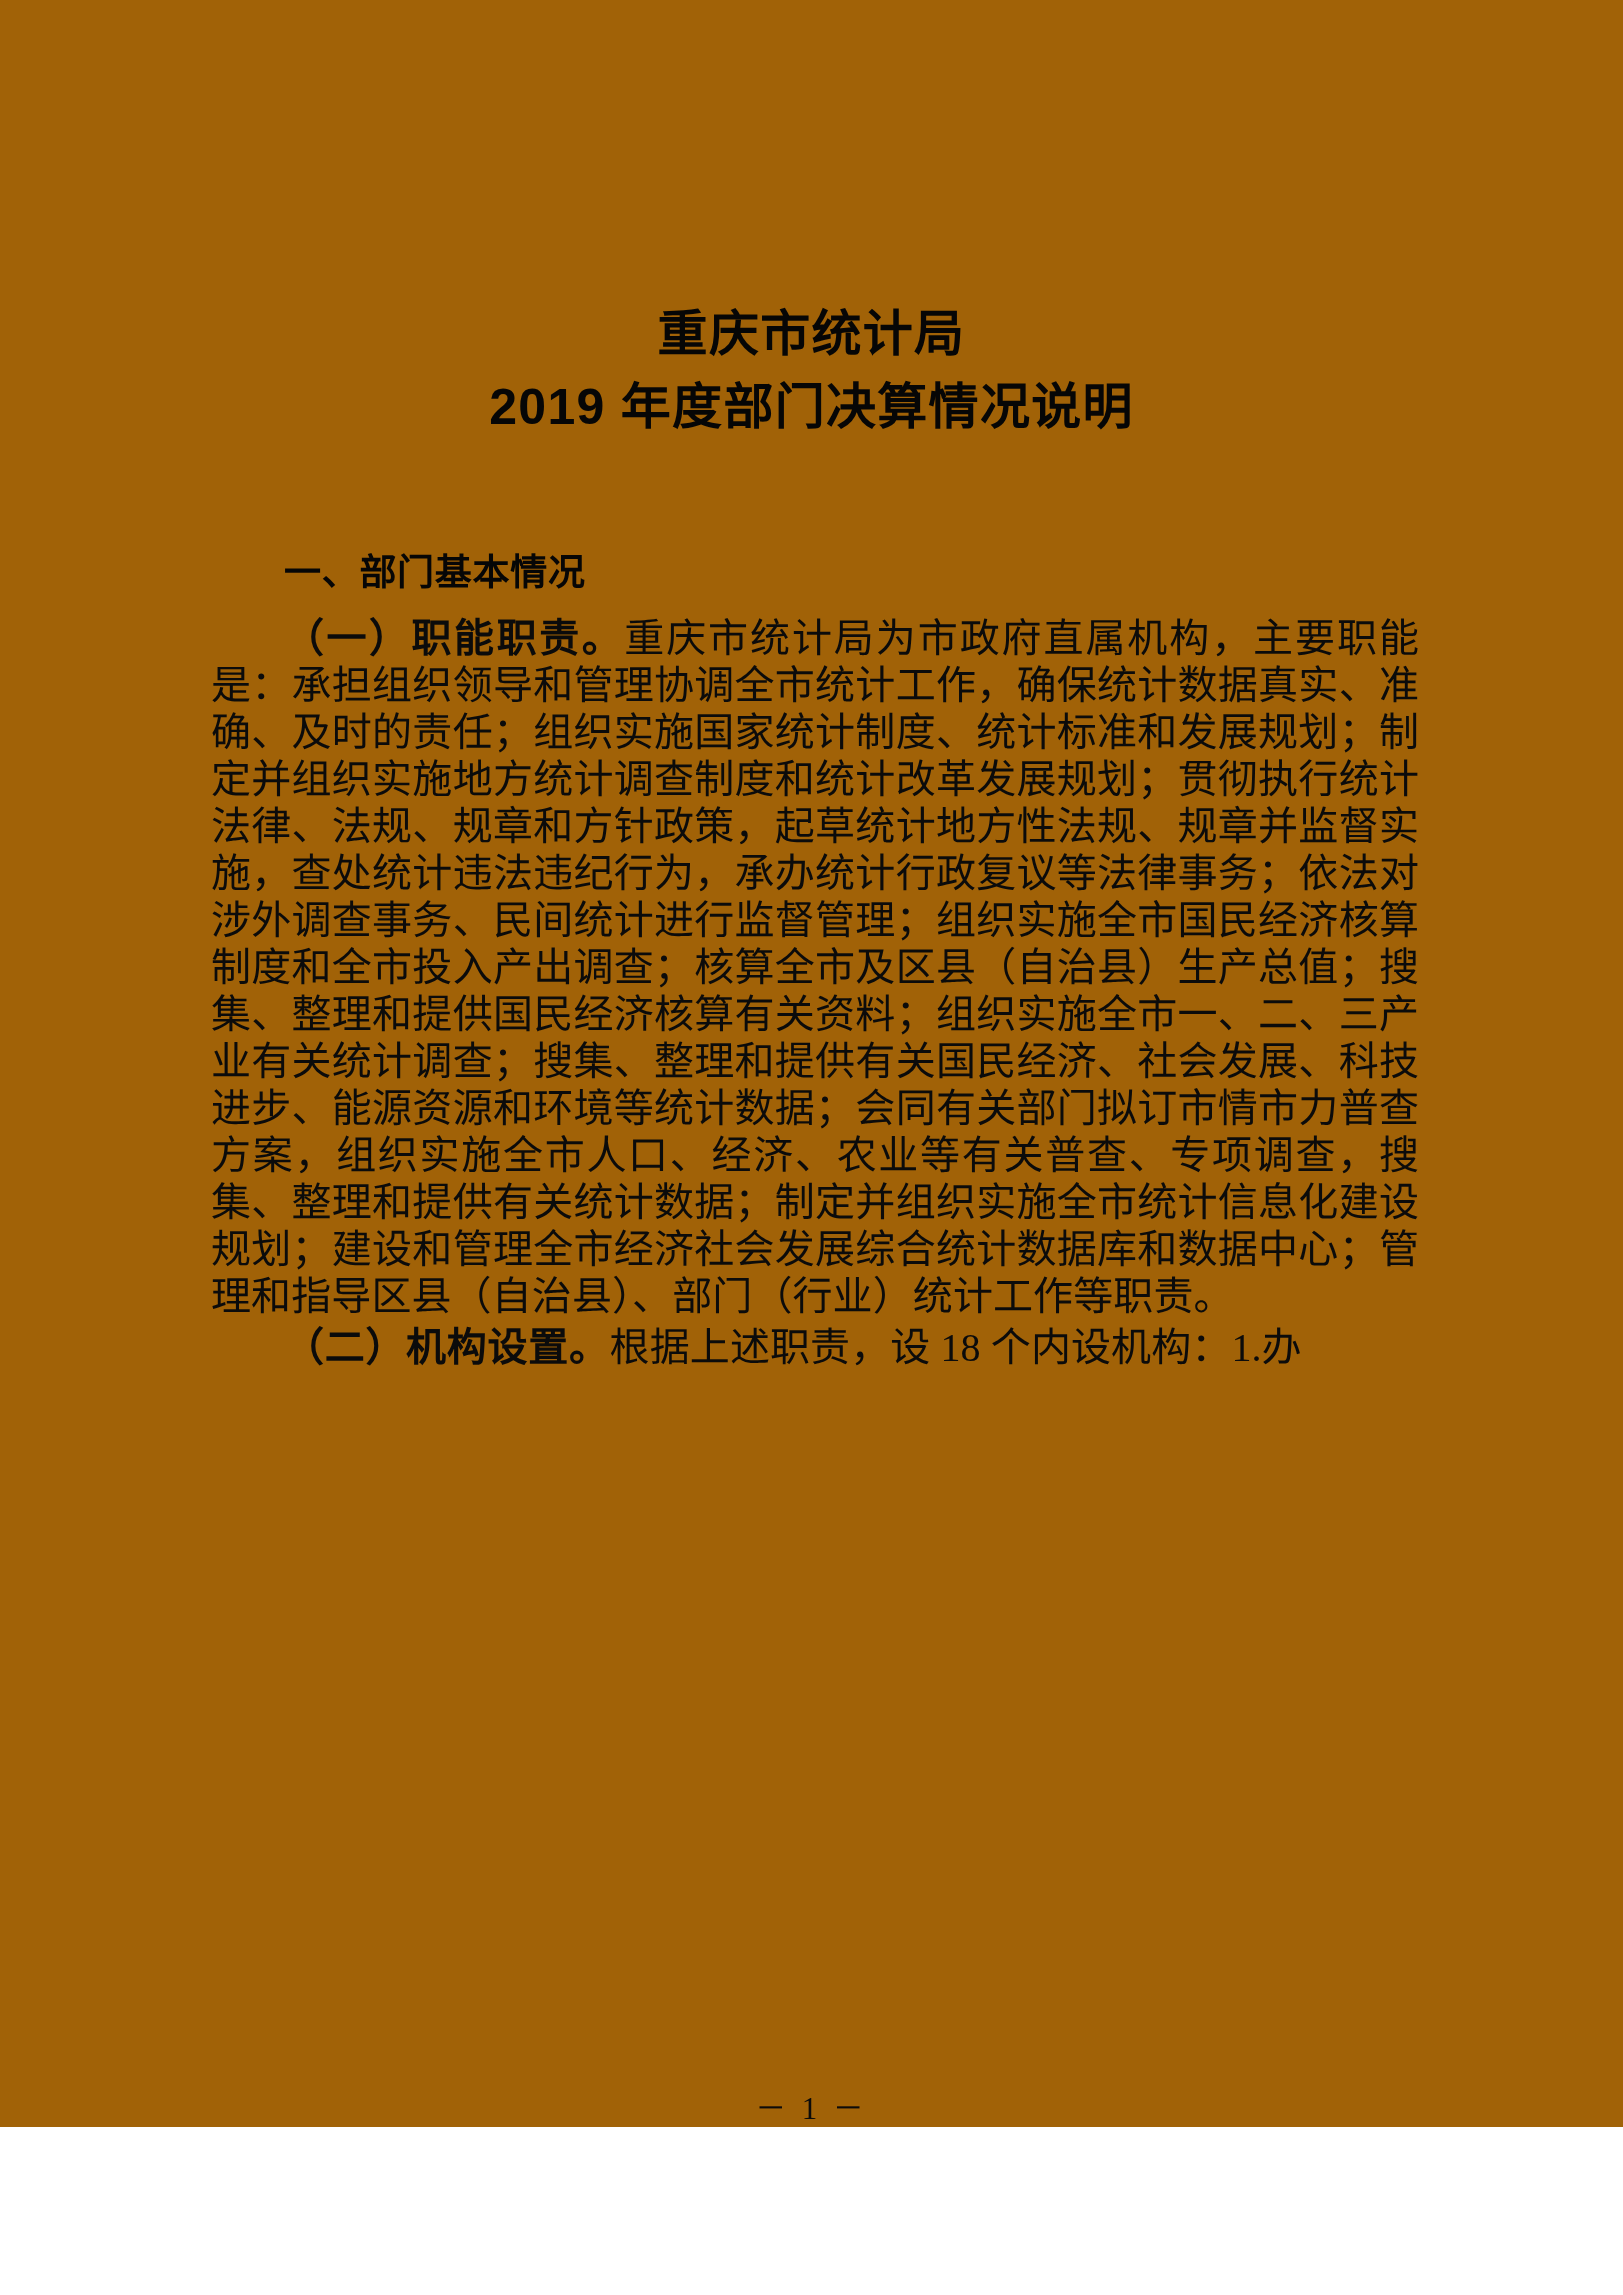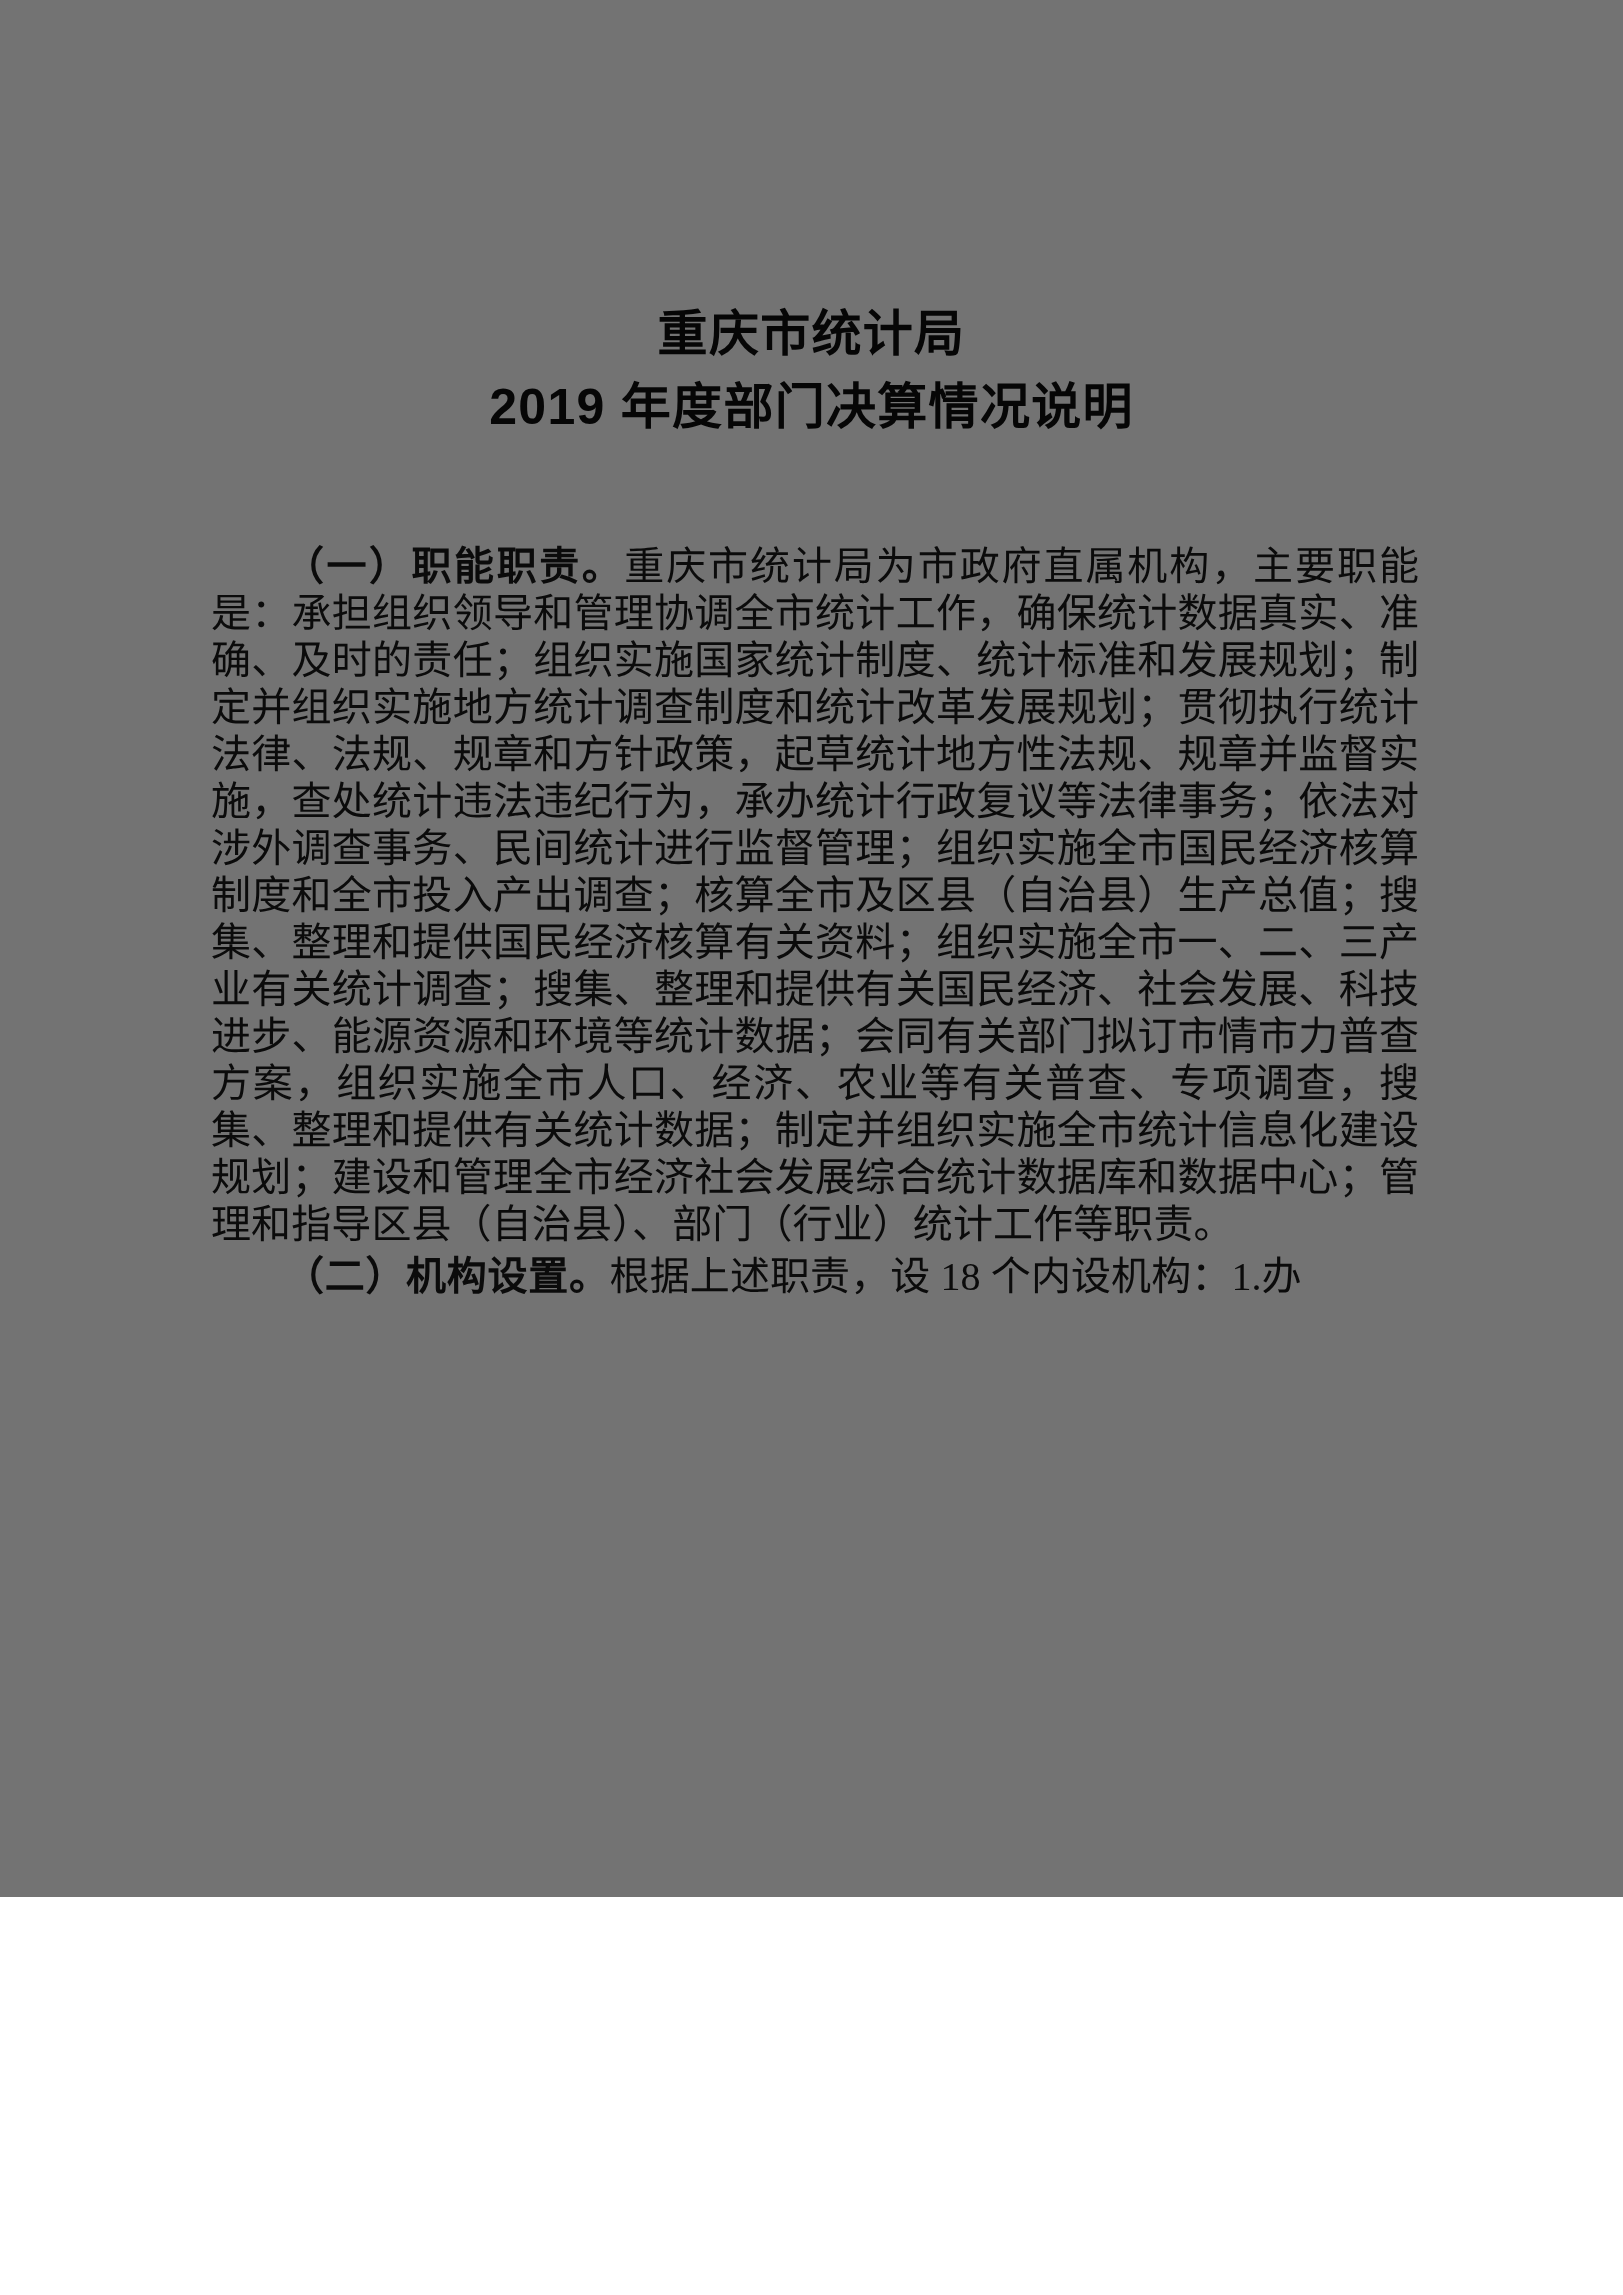--- a/index.html
+++ b/index.html
@@ -5,22 +5,22 @@
 <style>
   html, body {
     margin: 0;
     padding: 0;
     background: #ffffff;
   }
 
   .page {
     position: relative;
     width: 1623px;
-    height: 1897px;
-    background: #737373;
+    height: 2127px;
+    background: #a16207;
     margin: 0 auto;
     overflow: hidden;
     font-family: "Liberation Serif", "DejaVu Serif", serif;
     color: #0a0a0a;
     box-sizing: border-box;
   }
 
   
   .title-block {
     position: absolute;
@@ -101,20 +101,21 @@
 
 <div class="page">
 
   <div class="title-block">
     <div class="doc-title-line">重庆市统计局</div>
     <div class="doc-title-line">2019 年度部门决算情况说明</div>
   </div>
 
   <div class="body-area">
 
+    <h2 class="section-heading">一、部门基本情况</h2>
 
     <p class="para">
       <span class="lead-in">（一）职能职责。</span><span>重庆市统计局为市政府直属机构，主要职能是：承担组织领导和管理协调全市统计工作，确保统计数据真实、准确、及时的责任；组织实施国家统计制度、统计标准和发展规划；制定并组织实施地方统计调查制度和统计改革发展规划；贯彻执行统计法律、法规、规章和方针政策，起草统计地方性法规、规章并监督实施，查处统计违法违纪行为，承办统计行政复议等法律事务；依法对涉外调查事务、民间统计进行监督管理；组织实施全市国民经济核算制度和全市投入产出调查；核算全市及区县（自治县）生产总值；搜集、整理和提供国民经济核算有关资料；组织实施全市一、二、三产业有关统计调查；搜集、整理和提供有关国民经济、社会发展、科技进步、能源资源和环境等统计数据；会同有关部门拟订市情市力普查方案，组织实施全市人口、经济、农业等有关普查、专项调查，搜集、整理和提供有关统计数据；制定并组织实施全市统计信息化建设规划；建设和管理全市经济社会发展综合统计数据库和数据中心；管理和指导区县（自治县）、部门（行业）统计工作等职责。</span>
     </p>
 
     <p class="para">
       <span class="lead-in">（二）机构设置。</span><span>根据上述职责，设 18 个内设机构：1.办</span>
     </p>
 
   </div>

